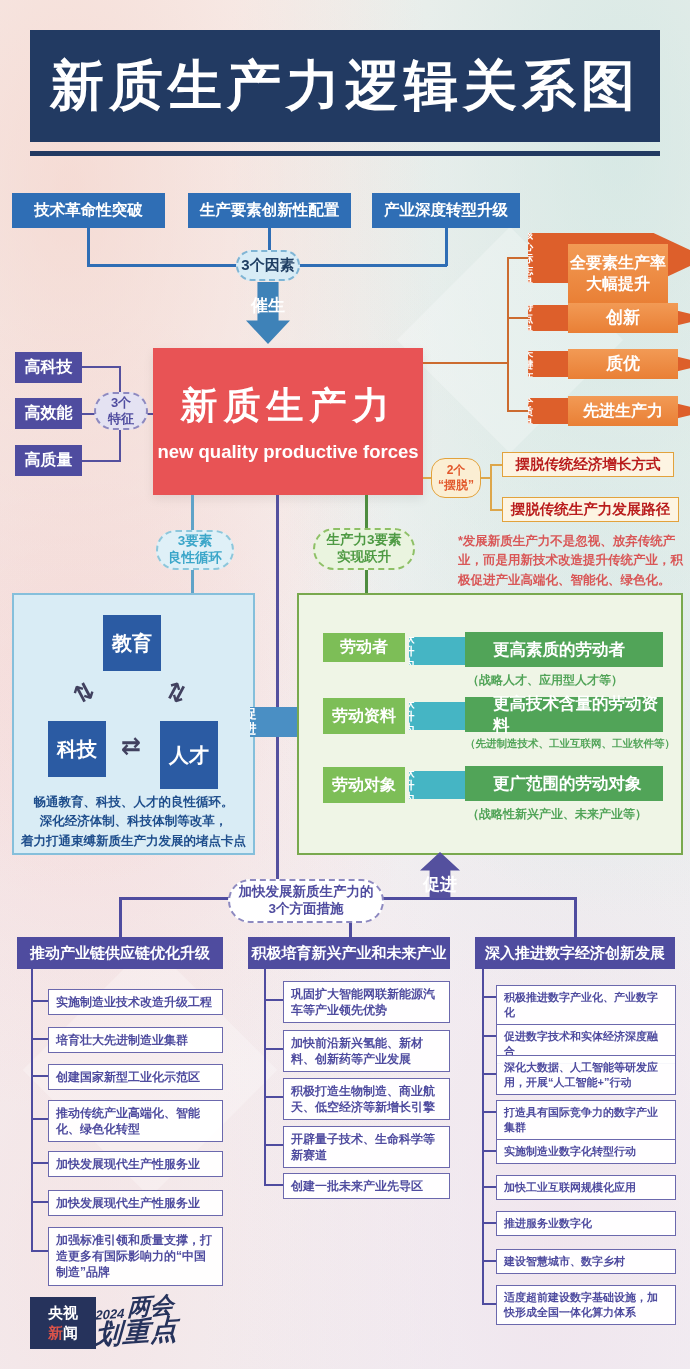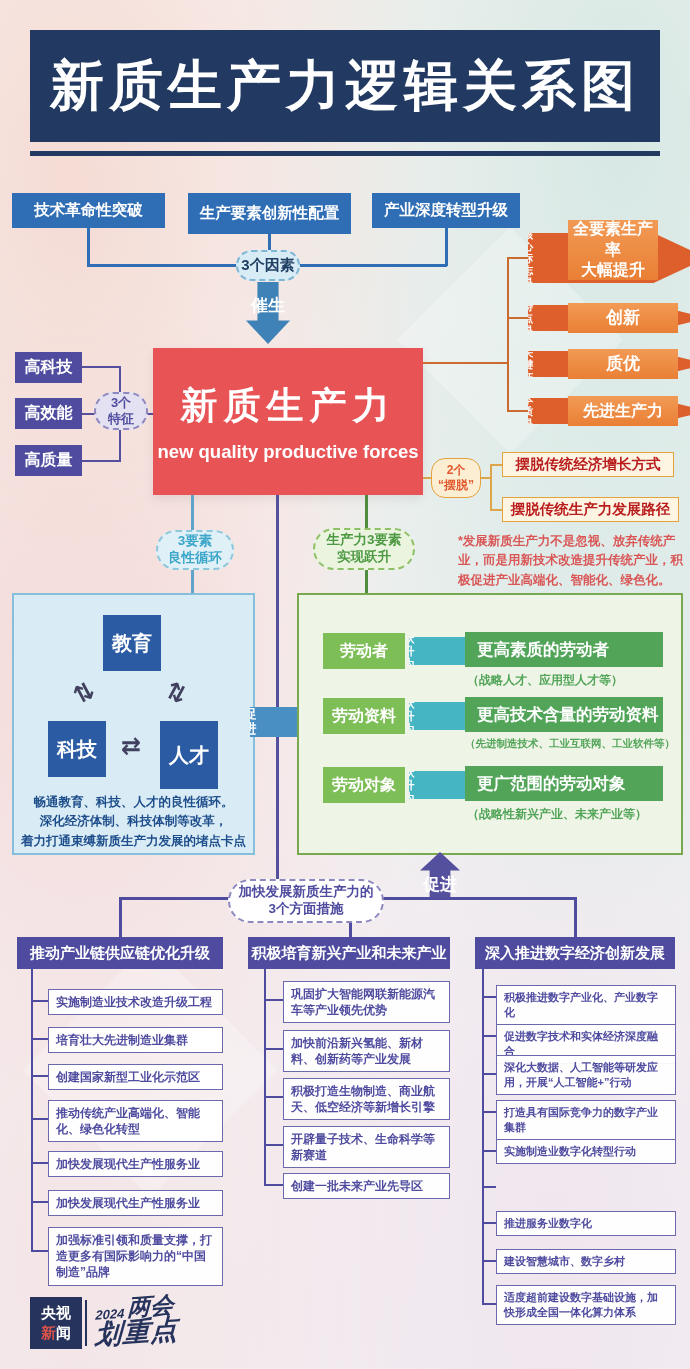--- a/index.html
+++ b/index.html
@@ -29,21 +29,21 @@
   .redbox .t2{font-size:18.5px;font-weight:bold;margin-top:10px;}
   .obox{background:linear-gradient(180deg,#f29a55,#e97f35);color:#fff;font-weight:900;display:flex;align-items:center;justify-content:center;text-align:center;white-space:pre-line;line-height:1.3;}
   .outbox{background:#fdf4e2;border:1.5px solid #e2a23c;color:#b91c1c;font-weight:900;display:flex;align-items:center;justify-content:center;font-size:14.5px;}
   .bubble{border-radius:22px;border:2px dashed;display:flex;align-items:center;justify-content:center;
     text-align:center;font-weight:900;white-space:pre-line;line-height:1.25;}
   .rarrow{clip-path:polygon(0 0,70% 0,100% 50%,70% 100%,0 100%);color:#fff;font-weight:bold;
     display:flex;align-items:center;justify-content:center;text-align:center;white-space:pre-line;line-height:1.15;padding-right:26%;}
   .hline,.vline{position:absolute;}
   .navybox{background:#2b5ba3;color:#fff;font-weight:900;font-size:20px;display:flex;align-items:center;justify-content:center;}
   .lgreenbox{background:#7dbe57;color:#fff;font-weight:900;font-size:16px;display:flex;align-items:center;justify-content:center;}
-  .dgreenbox{background:#51a458;color:#fff;font-weight:900;font-size:16.5px;display:flex;align-items:center;justify-content:flex-start;padding-left:12px;}
+  .dgreenbox{background:#51a458;color:#fff;font-weight:900;font-size:16.5px;display:flex;align-items:center;justify-content:flex-start;padding-left:28px;}
   .gnote{color:#51a458;font-weight:bold;font-size:11px;}
   .hdr{background:#4f4c9f;color:#fff;font-weight:bold;font-size:15px;display:flex;align-items:center;justify-content:center;}
   .item{background:rgba(255,255,255,.95);border:1.5px solid #6b68ad;color:#4f4c9f;font-weight:bold;
     font-size:12px;line-height:1.35;display:flex;align-items:center;padding:4px 7px;}
   .arrow-down{clip-path:polygon(26% 0,74% 0,74% 62%,100% 62%,50% 100%,0 62%,26% 62%);background:#3e82b8;}
   .arrow-up{clip-path:polygon(50% 0,100% 40%,76% 40%,76% 100%,24% 100%,24% 40%,0 40%);background:#54509e;}
   .white-lbl{position:absolute;color:#fff;font-weight:bold;font-size:17px;text-align:center;}
   .dblarrow{position:absolute;color:#41415f;font-size:24px;font-weight:bold;}
   .panelcap{color:#1f4e8c;font-weight:bold;font-size:12.5px;text-align:center;line-height:1.55;white-space:pre-line;}
   .note{color:#d95757;font-weight:bold;font-size:12.5px;line-height:1.55;}
@@ -59,21 +59,21 @@
 
   <div class="abs titlebox" style="left:30px;top:30px;width:630px;height:112px;">新质生产力逻辑关系图</div>
   <div class="abs titleline" style="left:30px;top:151px;width:630px;height:5px;"></div>
 
   <div class="vline" style="left:87px;top:228px;width:2.5px;height:38px;background:#2f6eb5;"></div>
   <div class="vline" style="left:268px;top:228px;width:2.5px;height:38px;background:#2f6eb5;"></div>
   <div class="vline" style="left:445px;top:228px;width:2.5px;height:38px;background:#2f6eb5;"></div>
   <div class="hline" style="left:87px;top:264px;width:360px;height:2.5px;background:#2f6eb5;"></div>
 
   <div class="abs bluebox" style="left:12px;top:193px;width:153px;height:35px;">技术革命性突破</div>
-  <div class="abs bluebox" style="left:188px;top:193px;width:163px;height:41px;">生产要素创新性配置</div>
+  <div class="abs bluebox" style="left:188px;top:193px;width:163px;height:35px;">生产要素创新性配置</div>
   <div class="abs bluebox" style="left:372px;top:193px;width:148px;height:35px;">产业深度转型升级</div>
 
   <div class="abs bubble" style="left:236px;top:250px;width:64px;height:31px;background:#d8ecf6;border-color:#7fb5d5;color:#1f3e63;font-size:15px;">3个因素</div>
 
   <div class="abs arrow-down" style="left:246px;top:282px;width:44px;height:62px;"></div>
   <div class="white-lbl" style="left:248px;top:294px;width:40px;">催生</div>
 
   <div class="hline" style="left:82px;top:366px;width:38px;height:2px;background:#54509e;"></div>
   <div class="hline" style="left:82px;top:413px;width:38px;height:2px;background:#54509e;"></div>
   <div class="hline" style="left:82px;top:460px;width:38px;height:2px;background:#54509e;"></div>
@@ -93,21 +93,21 @@
   </div>
 
   <div class="hline" style="left:423px;top:362px;width:85px;height:2px;background:#cc6b2f;"></div>
   <div class="vline" style="left:507px;top:257px;width:2px;height:154px;background:#cc6b2f;"></div>
   <div class="hline" style="left:507px;top:257px;width:25px;height:2px;background:#cc6b2f;"></div>
   <div class="hline" style="left:507px;top:317px;width:25px;height:2px;background:#cc6b2f;"></div>
   <div class="hline" style="left:507px;top:410px;width:25px;height:2px;background:#cc6b2f;"></div>
 
   <div class="abs rarrow" style="left:528px;top:233px;width:42px;height:50px;background:#dd5f2b;font-size:10.5px;">核心
 标志是</div>
-  <div class="abs obox" style="left:568px;top:220px;width:90px;height:60px;font-size:16px;">全要素生产率
+  <div class="abs obox" style="left:568px;top:244px;width:100px;height:60px;font-size:16px;">全要素生产率
 大幅提升</div>
 
   <div class="abs rarrow" style="left:528px;top:305px;width:42px;height:26px;background:#dd5f2b;font-size:10.5px;">特点是</div>
   <div class="abs obox" style="left:568px;top:303px;width:110px;height:30px;font-size:17px;">创新</div>
 
   <div class="abs rarrow" style="left:528px;top:351px;width:42px;height:26px;background:#dd5f2b;font-size:10.5px;">关键在</div>
   <div class="abs obox" style="left:568px;top:349px;width:110px;height:30px;font-size:17px;">质优</div>
 
   <div class="abs rarrow" style="left:528px;top:398px;width:42px;height:26px;background:#dd5f2b;font-size:10.5px;">本质是</div>
   <div class="abs obox" style="left:568px;top:396px;width:110px;height:30px;font-size:16px;">先进生产力</div>
@@ -147,21 +147,21 @@
   <span class="dblarrow" style="left:121px;top:732px;">⇄</span>
 
   <div class="abs panelcap" style="left:14px;top:793px;width:239px;">畅通教育、科技、人才的良性循环。
 深化经济体制、科技体制等改革，
 着力打通束缚新质生产力发展的堵点卡点</div>
 
   <div class="abs rarrow" style="left:250px;top:707px;width:46px;height:30px;background:#4a8fc4;font-size:13px;">促进</div>
 
   <div class="abs" style="left:297px;top:593px;width:386px;height:262px;background:#eff5e6;border:2px solid #79a94e;"></div>
 
-  <div class="abs lgreenbox" style="left:323px;top:633px;width:82px;height:36px;text-align:center;">劳动者</div>
+  <div class="abs lgreenbox" style="left:323px;top:633px;width:82px;height:29px;text-align:center;">劳动者</div>
   <div class="abs rarrow" style="left:409px;top:637px;width:48px;height:28px;background:#45b5c4;font-size:11px;">跃升为</div>
   <div class="abs dgreenbox" style="left:465px;top:632px;width:198px;height:35px;">更高素质的劳动者</div>
   <div class="abs gnote" style="left:467px;top:672px;width:212px;font-size:12px;">（战略人才、应用型人才等）</div>
 
   <div class="abs lgreenbox" style="left:323px;top:698px;width:82px;height:36px;">劳动资料</div>
   <div class="abs rarrow" style="left:409px;top:702px;width:48px;height:28px;background:#45b5c4;font-size:11px;">跃升为</div>
   <div class="abs dgreenbox" style="left:465px;top:697px;width:198px;height:35px;">更高技术含量的劳动资料</div>
   <div class="abs gnote" style="left:465px;top:737px;width:216px;font-size:10.5px;">（先进制造技术、工业互联网、工业软件等）</div>
 
   <div class="abs lgreenbox" style="left:323px;top:767px;width:82px;height:36px;">劳动对象</div>
@@ -223,25 +223,26 @@
   <div class="hline" style="left:482px;top:1186px;width:14px;height:2px;background:#4f4c9f;"></div>
   <div class="hline" style="left:482px;top:1222px;width:14px;height:2px;background:#4f4c9f;"></div>
   <div class="hline" style="left:482px;top:1260px;width:14px;height:2px;background:#4f4c9f;"></div>
   <div class="hline" style="left:482px;top:1303px;width:14px;height:2px;background:#4f4c9f;"></div>
 
   <div class="abs item" style="left:496px;top:985px;width:180px;min-height:23px;font-size:11px;">积极推进数字产业化、产业数字化</div>
   <div class="abs item" style="left:496px;top:1024px;width:180px;min-height:23px;font-size:11px;">促进数字技术和实体经济深度融合</div>
   <div class="abs item" style="left:496px;top:1055px;width:180px;min-height:36px;font-size:11px;">深化大数据、人工智能等研发应用，开展“人工智能+”行动</div>
   <div class="abs item" style="left:496px;top:1100px;width:180px;min-height:23px;font-size:11px;">打造具有国际竞争力的数字产业集群</div>
   <div class="abs item" style="left:496px;top:1139px;width:180px;min-height:23px;font-size:11px;">实施制造业数字化转型行动</div>
+  <div class="abs item" style="left:496px;top:1175px;width:180px;min-height:23px;font-size:11px;">加快工业互联网规模化应用</div>
   <div class="abs item" style="left:496px;top:1211px;width:180px;min-height:23px;font-size:11px;">推进服务业数字化</div>
   <div class="abs item" style="left:496px;top:1249px;width:180px;min-height:23px;font-size:11px;">建设智慧城市、数字乡村</div>
   <div class="abs item" style="left:496px;top:1285px;width:180px;min-height:36px;font-size:11px;">适度超前建设数字基础设施，加快形成全国一体化算力体系</div>
 
-  <div class="abs" style="left:30px;top:1297px;width:52px;height:52px;background:#26335c;display:flex;flex-direction:column;align-items:center;justify-content:center;font-weight:900;font-size:15px;line-height:1.35;color:#fff;">
+  <div class="abs" style="left:30px;top:1297px;width:66px;height:52px;background:#26335c;display:flex;flex-direction:column;align-items:center;justify-content:center;font-weight:900;font-size:15px;line-height:1.35;color:#fff;">
     <div>央视</div>
     <div>
       <span style="color:#d9534a;">新</span><span>闻</span>
     </div>
   </div>
   <div class="vline" style="left:85px;top:1300px;width:2px;height:46px;background:#26335c;"></div>
   <div class="abs footlogo" style="left:95px;top:1294px;width:140px;">
     <div style="display:flex;align-items:flex-end;gap:3px;">
       <span style="font-size:13px;">2024</span>
       <span style="font-size:23px;">两会</span>

